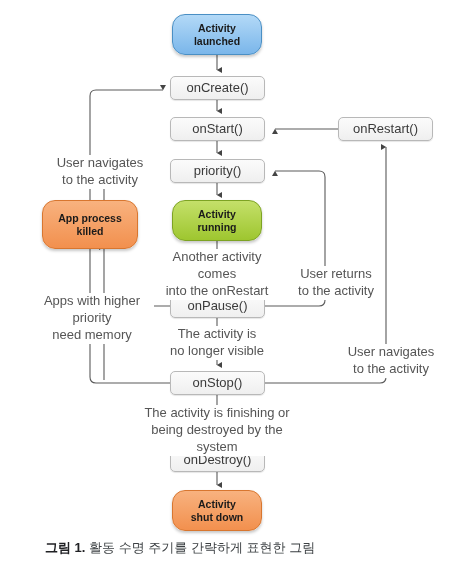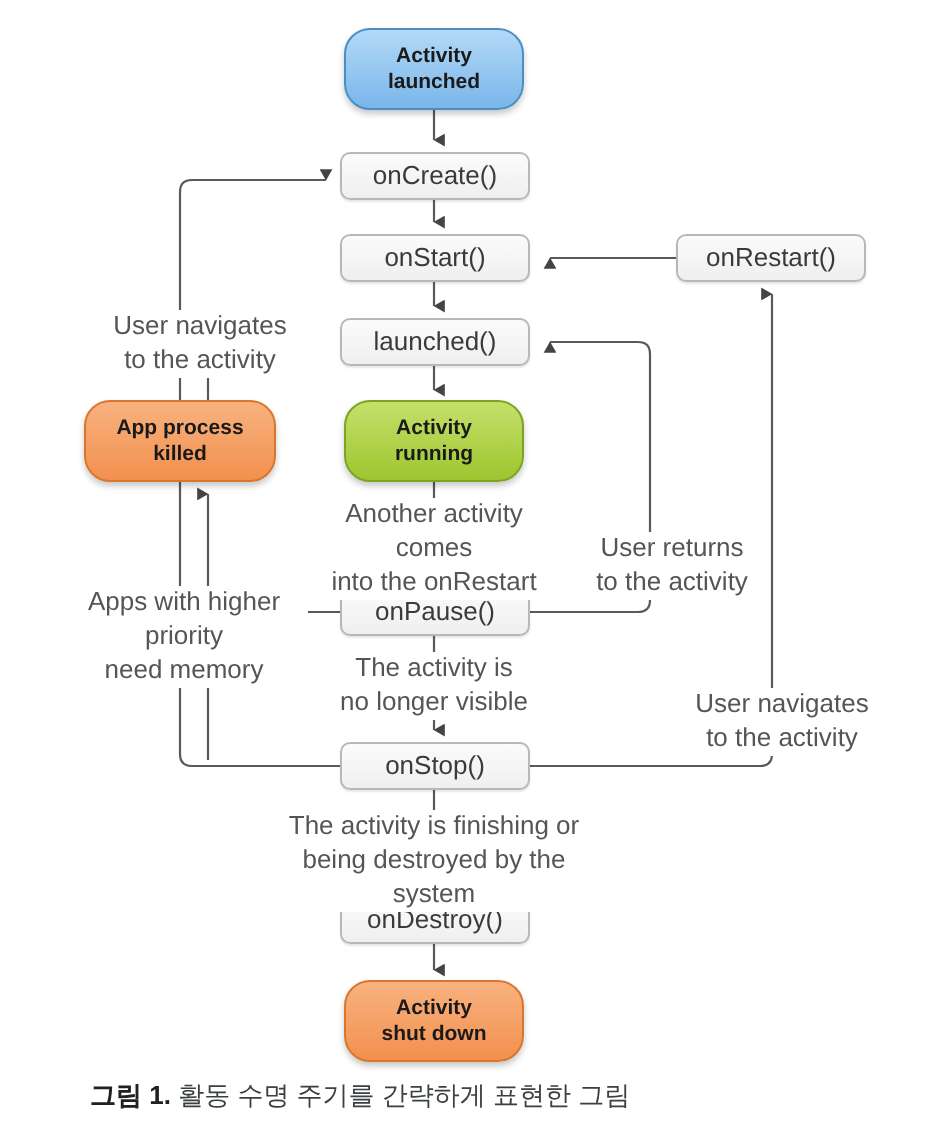--- a/index.html
+++ b/index.html
@@ -152,24 +152,24 @@
 
   <div class="node method-box" style="left:170px; top:117px; width:95px; height:24px;">
     <span>onStart()</span>
   </div>
 
   <div class="node method-box" style="left:338px; top:117px; width:95px; height:24px;">
     <span>onRestart()</span>
   </div>
 
   <div class="node method-box" style="left:170px; top:159px; width:95px; height:24px;">
-    <span>launched()</span>
-  </div>
-
-  <div class="node state-node state-orange" style="left:42px; top:200px; width:96px; height:41px; flex-direction:column;">
+    <span>priority()</span>
+  </div>
+
+  <div class="node state-node state-orange" style="left:42px; top:200px; width:96px; height:49px; flex-direction:column;">
     <span>App process</span>
     <span>killed</span>
   </div>
 
   <div class="node state-node state-green" style="left:172px; top:200px; width:90px; height:41px; flex-direction:column;">
     <span>Activity</span>
     <span>running</span>
   </div>
 
   <div class="node method-box" style="left:170px; top:294px; width:95px; height:24px;">

